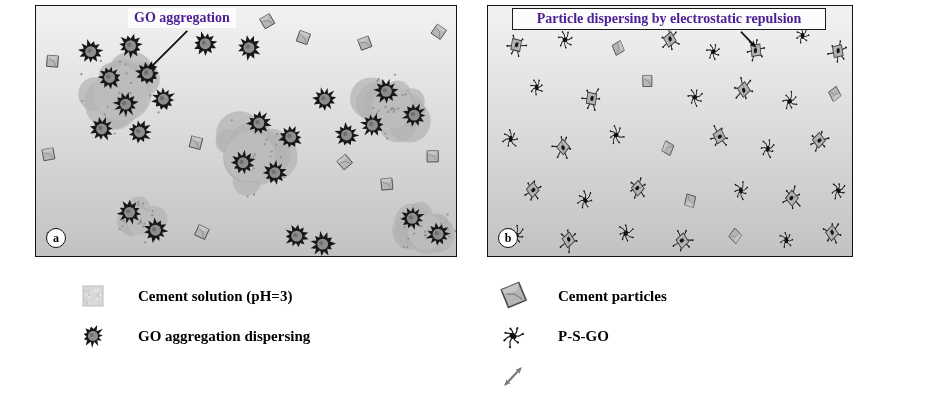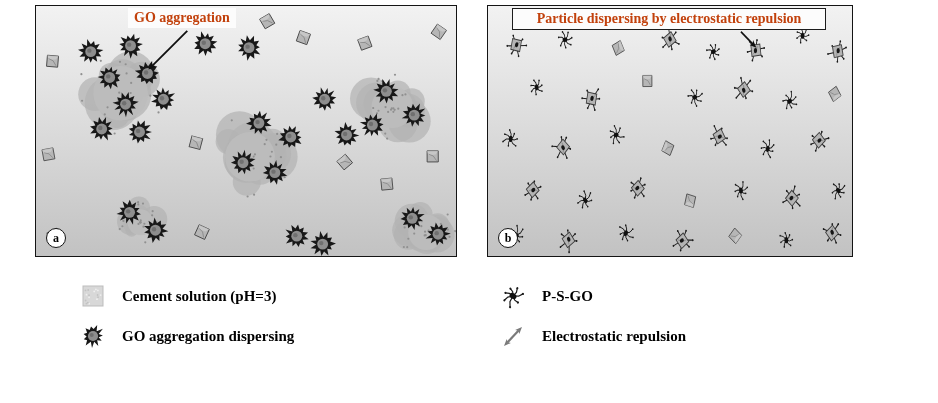--- a/index.html
+++ b/index.html
@@ -1,30 +1,30 @@
 <!DOCTYPE html>
 <html><head>
 <meta charset="utf-8">
 <style>
   *{margin:0;padding:0;box-sizing:border-box;}
   html,body{width:938px;height:403px;}
   body{background:#ffffff;position:relative;font-family:"Liberation Serif",serif;overflow:hidden;}
   .panel{position:absolute;border:1.6px solid #141414;background:linear-gradient(180deg,#f2f2f2 0%,#dddddd 45%,#c2c2c2 100%);}
   .panel-canvas{position:absolute;left:0;top:0;width:100%;height:100%;}
-  .panel-label{position:absolute;z-index:2;font-weight:bold;font-size:14px;line-height:18px;color:#c2410c;background:#fcfcfc;padding:1px 6px;white-space:nowrap;}
+  .panel-label{position:absolute;z-index:2;font-weight:bold;font-size:14px;line-height:18px;color:#4c1d95;background:#fcfcfc;padding:1px 6px;white-space:nowrap;}
   #label-a{left:92px;top:2px;}
   #label-b{left:24px;right:26px;top:2px;text-align:center;border:1px solid #1c1c1c;}
   .corner{position:absolute;z-index:2;left:10px;bottom:8px;width:20px;height:20px;border-radius:50%;background:#ffffff;border:1.4px solid #141414;font-weight:bold;font-size:12px;display:flex;align-items:center;justify-content:center;color:#000;}
   .legend{position:absolute;left:0;top:276px;width:938px;height:127px;}
   .legend-col{position:absolute;top:0;}
   #legend-col-left{left:78px;}
   #legend-col-right{left:498px;}
   .legend-row{display:flex;align-items:center;height:40px;}
   .legend-icon{width:30px;height:30px;flex:0 0 30px;}
-  .legend-label{font-weight:bold;font-size:15px;margin-left:14px;color:#000;white-space:nowrap;}
+  .legend-label{font-weight:bold;font-size:15px;margin-left:30px;color:#000;white-space:nowrap;}
 </style>
 </head>
 <body>
 
 <div class="figure">
 
   <div class="panel" id="panel-a" style="left:35px;top:5px;width:422px;height:252px;">
     <svg id="svg-a" class="panel-canvas" viewBox="0 0 422 252" preserveAspectRatio="none">
         <g>
           <circle cx="59.4" cy="88.9" r="17.0" fill="#b3b3b3" fill-opacity="0.72"></circle>
@@ -997,20 +997,30 @@
               <circle cx="15" cy="15" r="5.1" fill="#8e8e8e"></circle>
               <circle cx="13.7" cy="14.1" r="2.0" fill="#707070"></circle>
             </g>
           </svg>
         <span class="legend-label">GO aggregation dispersing</span>
       </div>
     </div>
     <div class="legend-col" id="legend-col-right">
       <div class="legend-row">
         <svg class="legend-icon" viewBox="0 0 30 30">
+            <g transform="translate(15,15) rotate(-12) scale(1.7)">
+              <polygon points="-6,-5 5,-7 7,4 -4,6" fill="#b6b6b6" stroke="#4a4a4a" stroke-width="0.9"></polygon>
+              <polygon points="-6,-5 5,-7 3,-3 -4,-1" fill="#cfcfcf" fill-opacity="0.7"></polygon>
+              <polyline points="-4,-2 1,-1 5,3" fill="none" stroke="#808080" stroke-width="0.7"></polyline>
+            </g>
+          </svg>
+        <span class="legend-label">Cement particles</span>
+      </div>
+      <div class="legend-row">
+        <svg class="legend-icon" viewBox="0 0 30 30">
             <g transform="translate(15,15) scale(1.2) rotate(33)">
               <polyline points="0,0 3.1,2.1 6.4,2.3" fill="none" stroke="#1a1a1a" stroke-width="1"></polyline>
               <circle cx="6.4" cy="2.3" r="0.9" fill="#1a1a1a"></circle>
               <polyline points="0,0 0.4,5.3 3.0,9.1" fill="none" stroke="#1a1a1a" stroke-width="1"></polyline>
               <circle cx="3.0" cy="9.1" r="0.9" fill="#1a1a1a"></circle>
               <polyline points="0,0 -3.1,3.1 -4.1,6.9" fill="none" stroke="#1a1a1a" stroke-width="1"></polyline>
               <circle cx="-4.1" cy="6.9" r="0.9" fill="#1a1a1a"></circle>
               <polyline points="0,0 -3.7,-0.2 -6.7,1.3" fill="none" stroke="#1a1a1a" stroke-width="1"></polyline>
               <circle cx="-6.7" cy="1.3" r="0.9" fill="#1a1a1a"></circle>
               <polyline points="0,0 -2.2,-2.9 -5.2,-4.0" fill="none" stroke="#1a1a1a" stroke-width="1"></polyline>
@@ -1025,18 +1035,17 @@
         <span class="legend-label">P-S-GO</span>
       </div>
       <div class="legend-row">
         <svg class="legend-icon" viewBox="0 0 30 30">
             <g>
               <line x1="9.4" y1="21.4" x2="20.6" y2="9.6" stroke="#7a7a7a" stroke-width="2.2"></line>
               <polygon points="24.0,6.0 21.3,13.1 20.4,9.8 17.1,9.1" fill="#7a7a7a"></polygon>
               <polygon points="6.0,25.0 8.7,17.9 9.6,21.2 12.9,21.9" fill="#7a7a7a"></polygon>
             </g>
           </svg>
-        <span class="legend-label">Electrostatic repulsion</span>
       </div>
     </div>
   </div>
 
 </div>
 
 </body></html>

